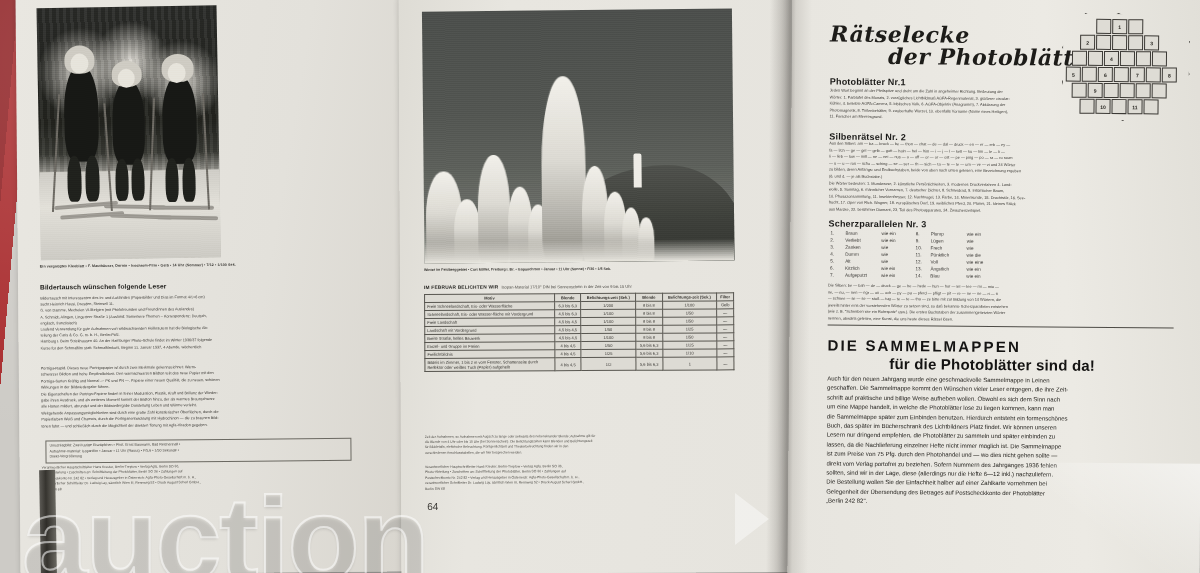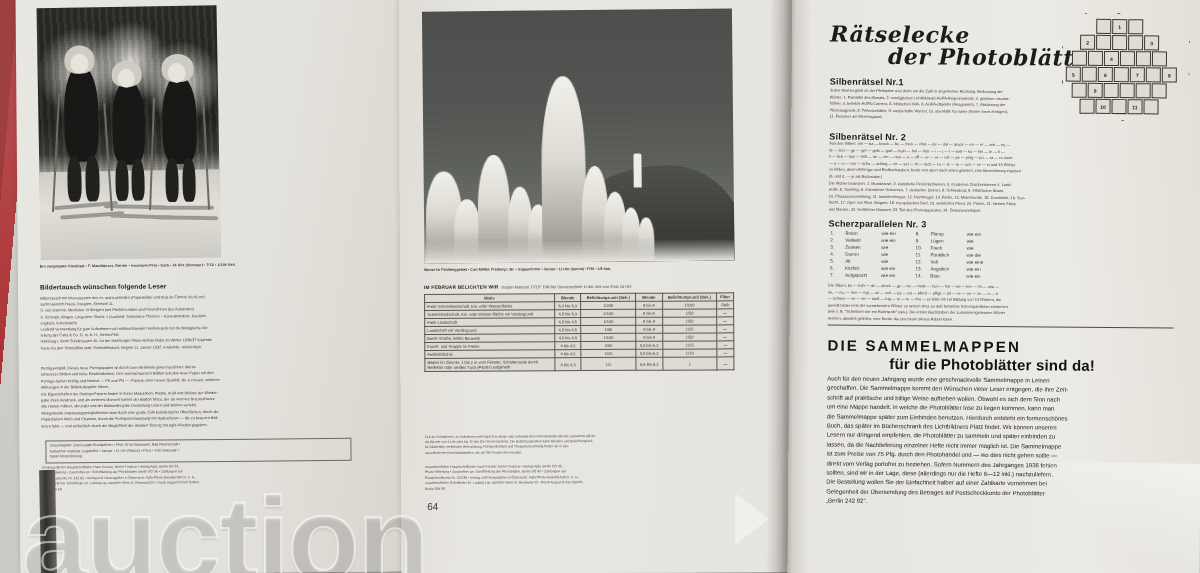--- a/index.html
+++ b/index.html
@@ -444,21 +444,21 @@
           <div class="hc-cell" style="left: 70px; top: 70px; width: 15px; height: 15px;"></div>
           <div class="hc-cell" style="left: 86px; top: 70px; width: 15px; height: 15px;"></div>
           <div class="hc-cell" style="left: 14px; top: 86px; width: 15px; height: 15px;"></div>
           <div class="hc-cell" style="left: 30px; top: 86px; width: 15px; height: 15px; font-weight: 700;">10</div>
           <div class="hc-cell" style="left: 46px; top: 86px; width: 15px; height: 15px;"></div>
           <div class="hc-cell" style="left: 62px; top: 86px; width: 15px; height: 15px; font-weight: 700;">11</div>
           <div class="hc-cell" style="left: 78px; top: 86px; width: 15px; height: 15px;"></div>
           <div style="position: absolute; left: -4px; top: 0px; width: 128px; height: 108px; border: 1.4px solid rgb(47, 45, 41); clip-path: polygon(18% 0%, 30% 8%, 44% 0%, 58% 8%, 74% 2%, 86% 12%, 100% 26%, 92% 40%, 100% 56%, 88% 70%, 94% 86%, 78% 94%, 62% 88%, 48% 100%, 32% 90%, 16% 96%, 6% 82%, 0% 64%, 8% 48%, 0% 32%, 10% 16%); background: transparent; pointer-events: none;"></div>
         </div>
 
-      <div class="sec-h" style="position:absolute;left:38px;top:88px;font-size:9px;">Silbenrätsel Nr.1</div>
+      <div class="sec-h" style="position:absolute;left:38px;top:88px;font-size:9px;">Photoblätter Nr.1</div>
       <div id="sec0-body" style="position:absolute;left:38px;top:99px;width:346px;">
           <div style="font-size: 3.9px; line-height: 6.6px; color: rgb(61, 59, 55); white-space: nowrap; overflow: hidden; letter-spacing: 0px;">Jedes Wort beginnt an der Pfeilspitze und dreht um die Zahl in angeheimer Richtung. Bedeutung der</div>
           <div style="font-size: 3.9px; line-height: 6.6px; color: rgb(61, 59, 55); white-space: nowrap; overflow: hidden; letter-spacing: 0px;">Wörter: 1. Farbtafel des Monats, 2. vorzügliches Lichtbildmaß AGFA-Regenmaterial, 3. größerer circular-</div>
           <div style="font-size: 3.9px; line-height: 6.6px; color: rgb(61, 59, 55); white-space: nowrap; overflow: hidden; letter-spacing: 0px;">Kühler, 4. beliebte AGFA-Camera, 5. biblisches Volk, 6. AGFA-Objektiv (Anagramm), 7. Abkürzung der</div>
           <div style="font-size: 3.9px; line-height: 6.6px; color: rgb(61, 59, 55); white-space: nowrap; overflow: hidden; letter-spacing: 0px;">Photomagnetik, 8. Tintenbehälter, 9. zauberhafte Wurzel, 10. ebenfalls Vorname (Name eines Heiligen),</div>
           <div style="font-size: 3.9px; line-height: 6.6px; color: rgb(61, 59, 55); white-space: nowrap; overflow: hidden; letter-spacing: 0px;">11. Forscher am Meeresgrund.</div>
         </div>
 
       <div class="sec-h" style="position:absolute;left:38px;top:143px;font-size:9px;">Silbenrätsel Nr. 2</div>
       <div id="sec1-body" style="position:absolute;left:38px;top:152px;width:346px;">

